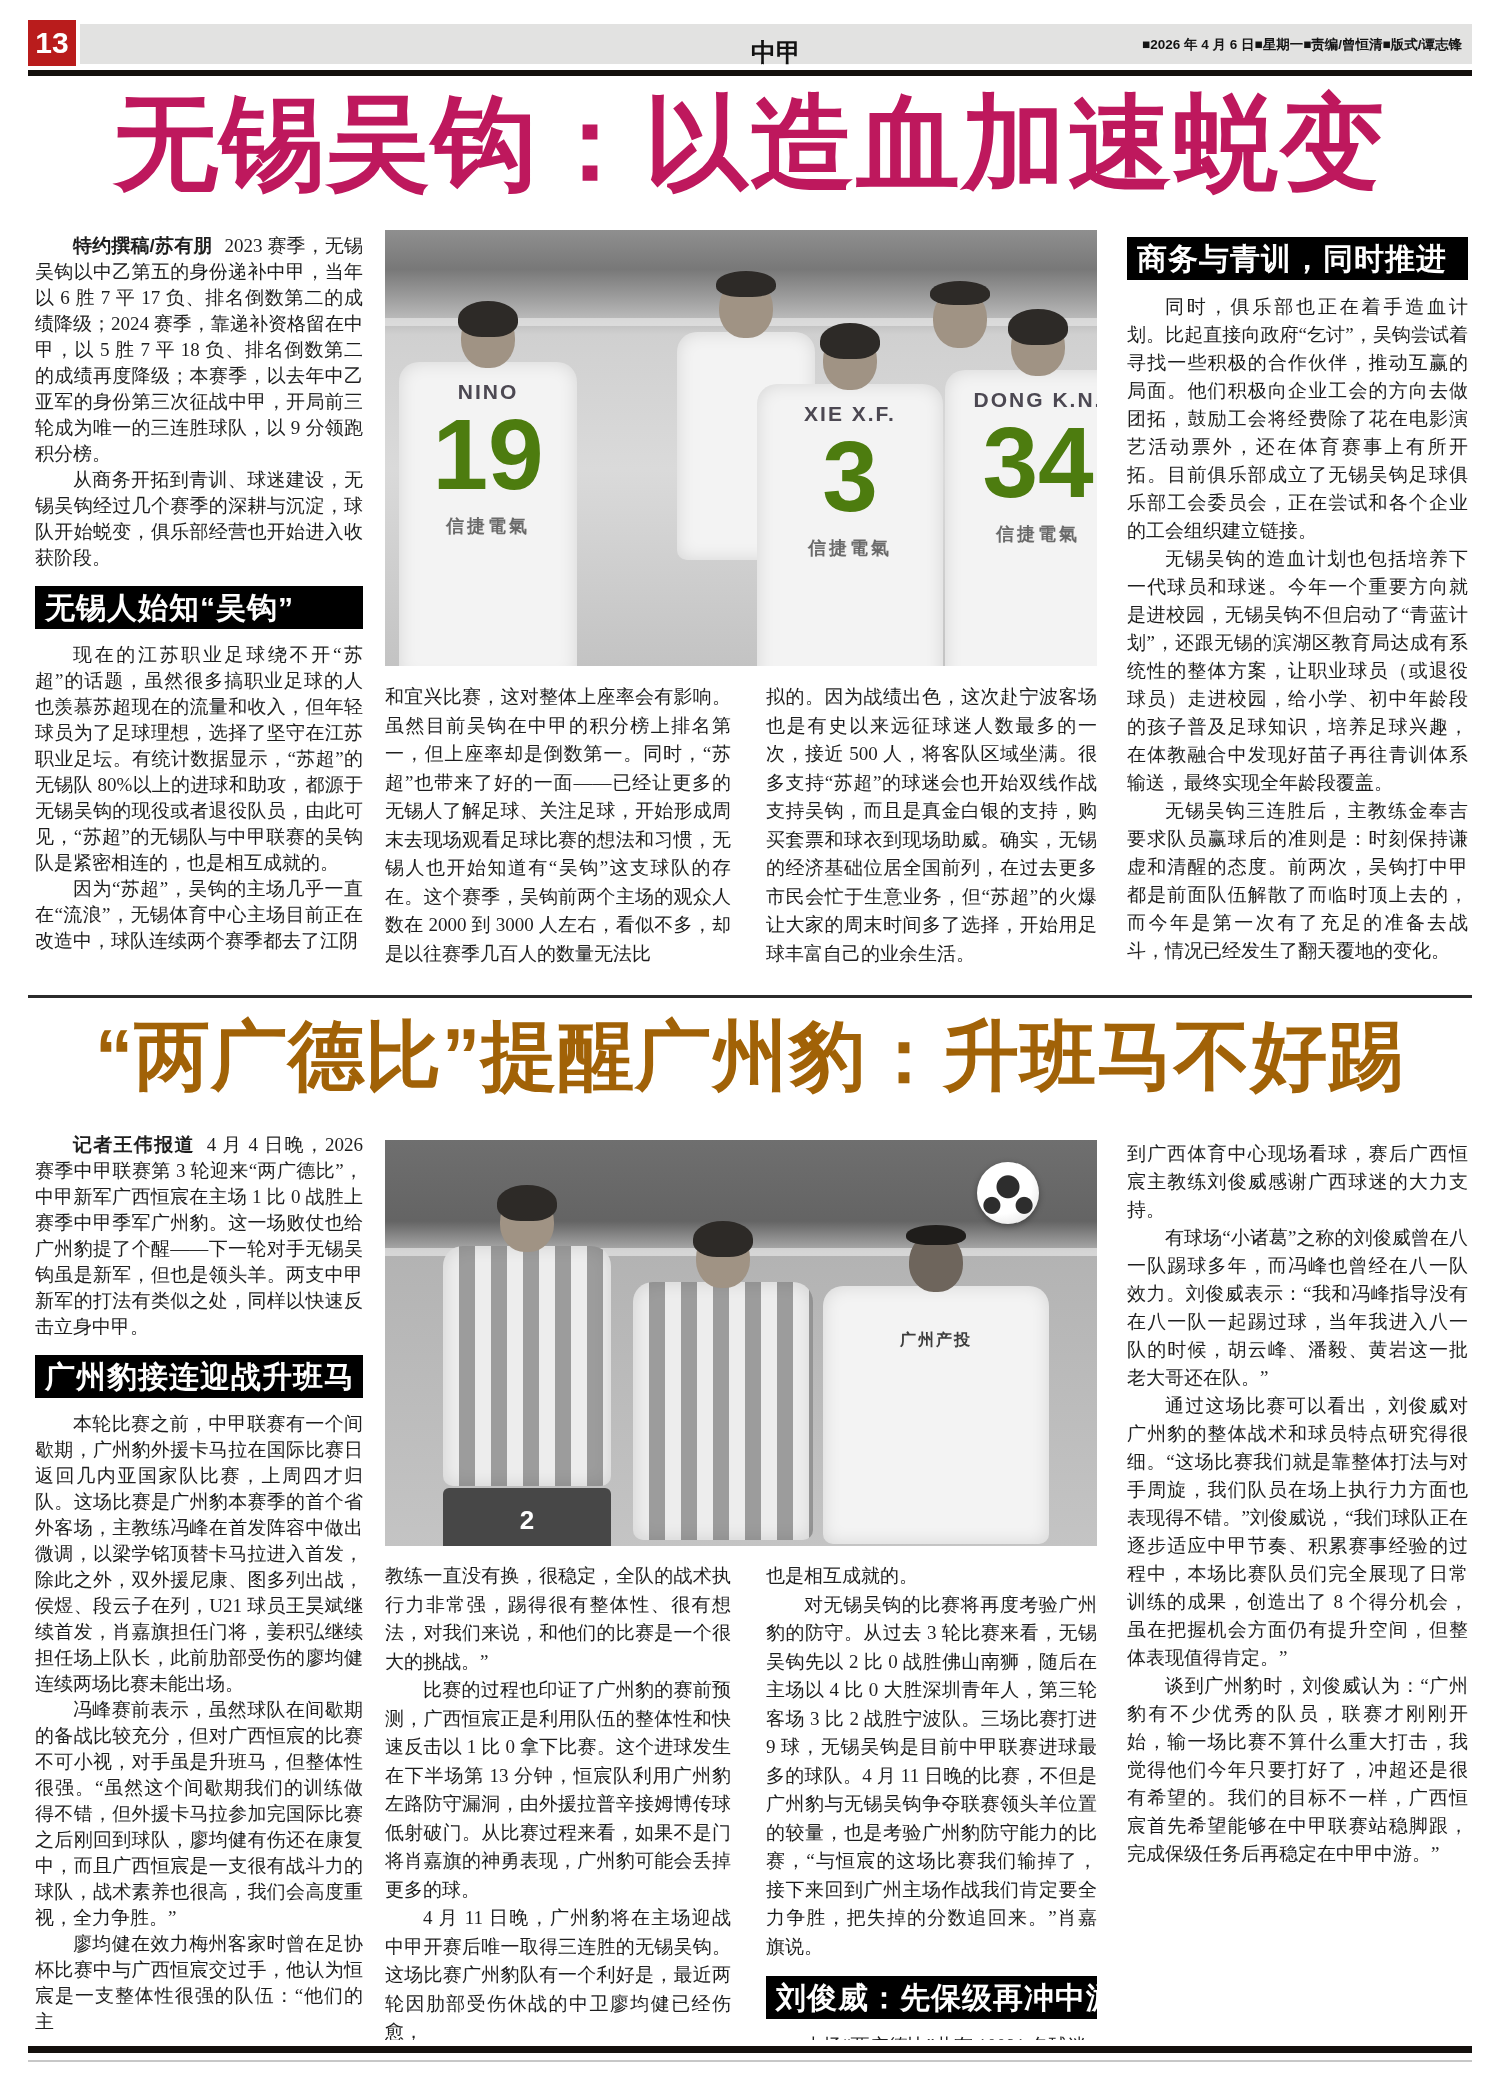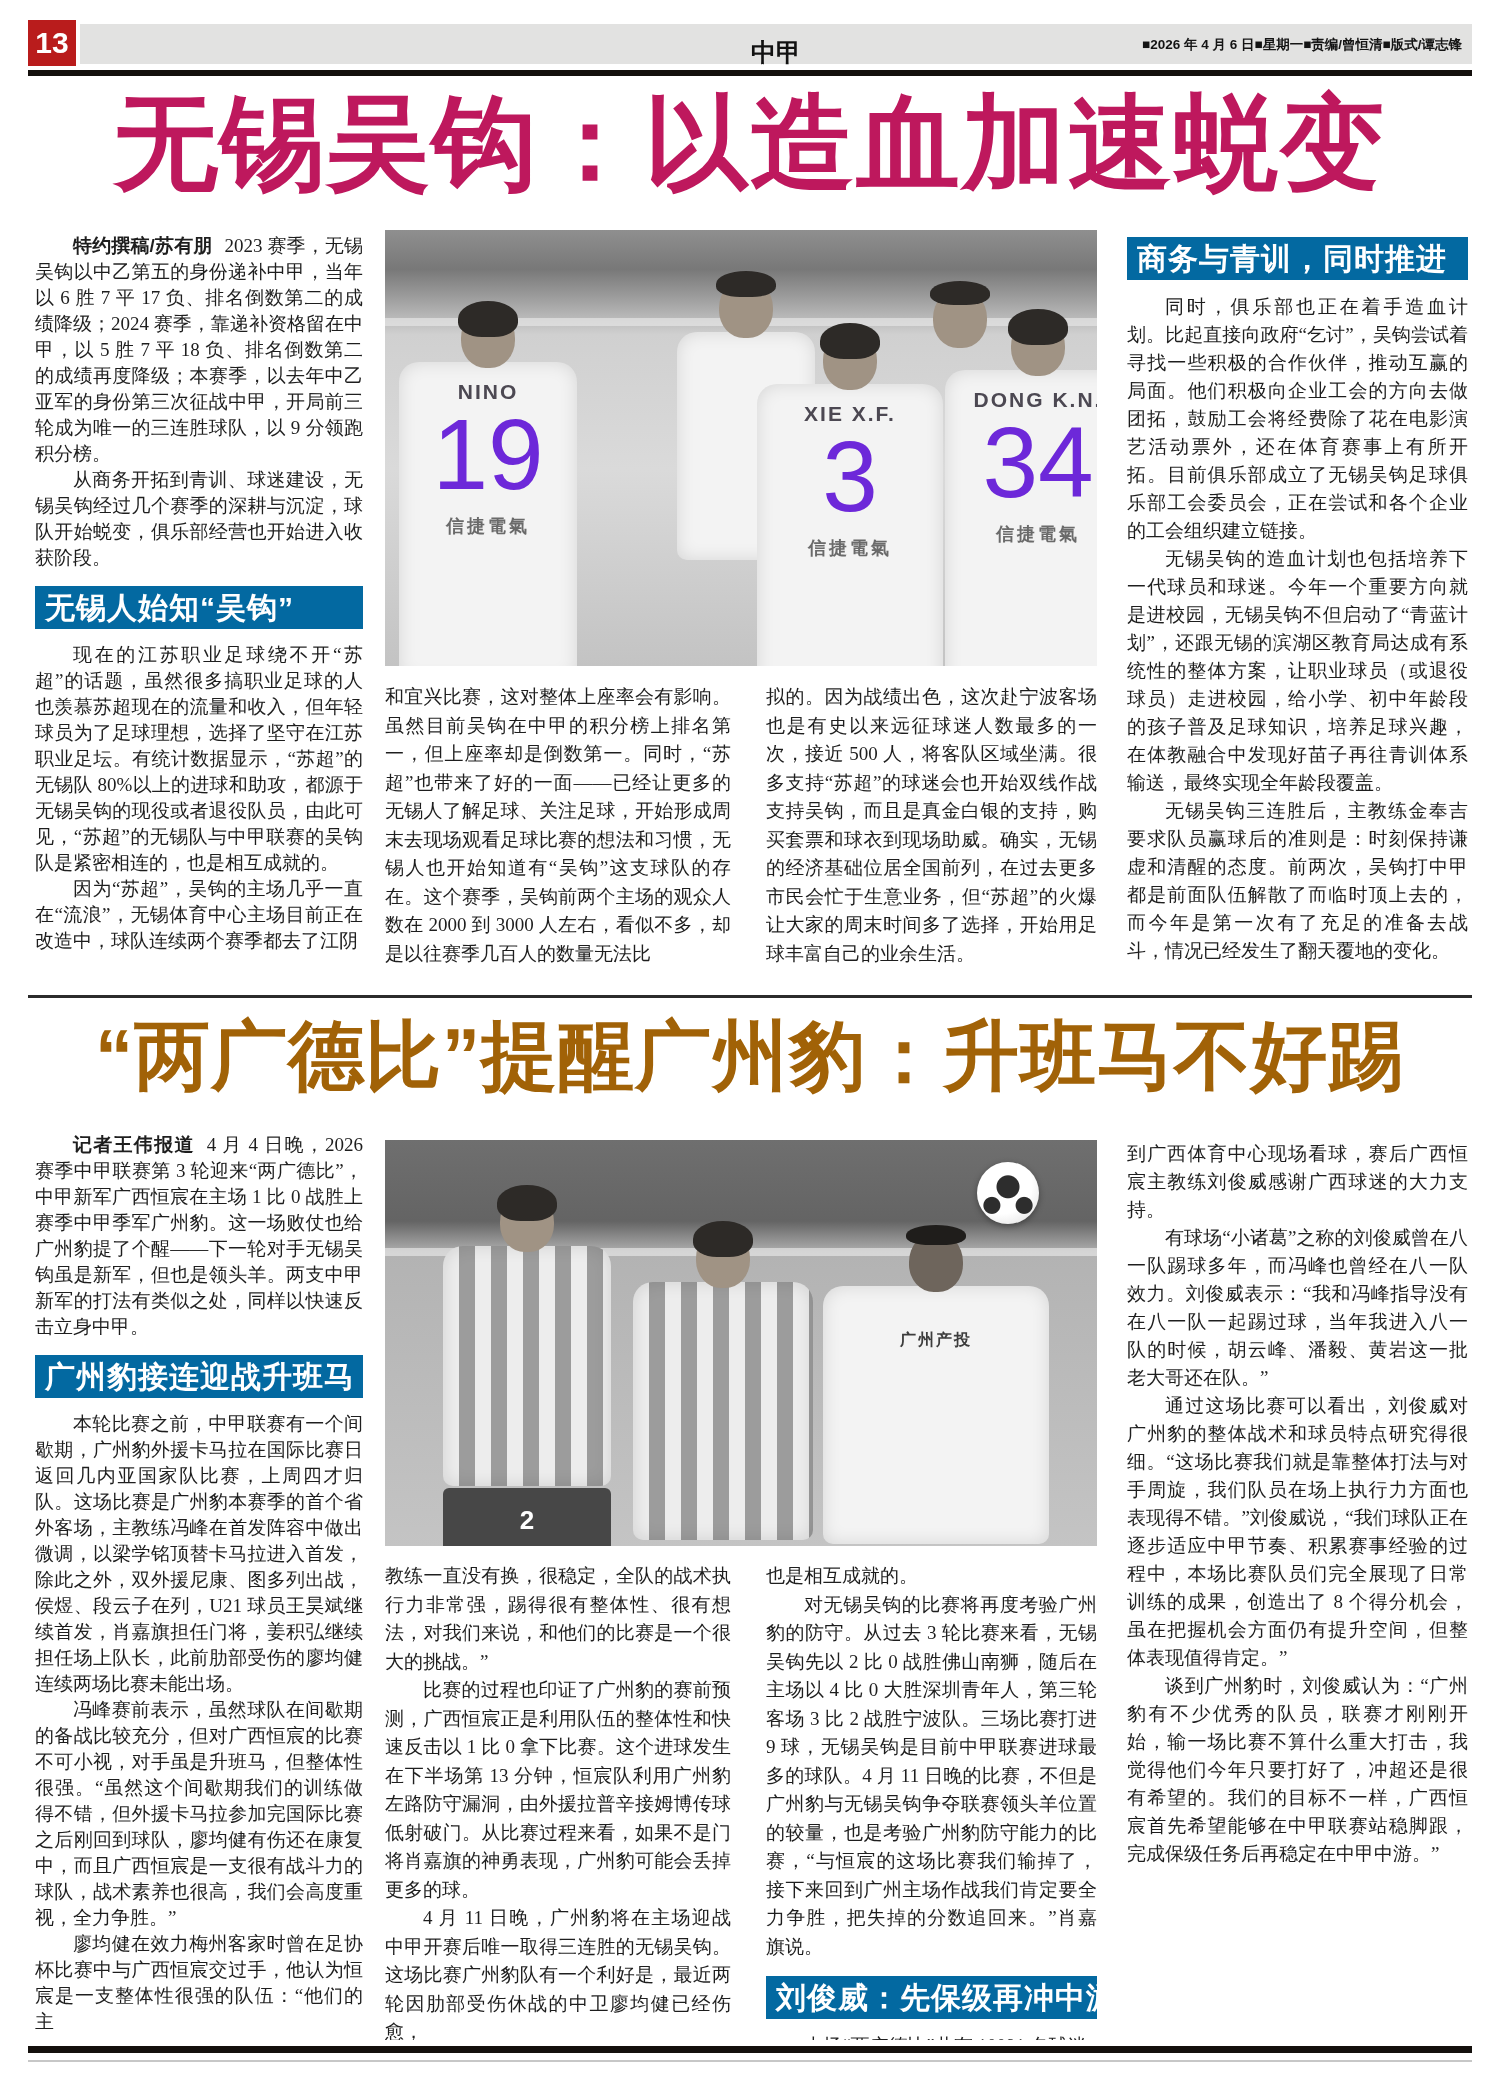--- a/index.html
+++ b/index.html
@@ -32,39 +32,39 @@
 
   
   .col{position:absolute;overflow:hidden;text-align:justify;}
   .body-s{font-size:19px;line-height:26px;}     
   .body-m{font-size:19px;line-height:28.5px;}   
   .body-r{font-size:19px;line-height:28px;}     
   .para{margin:0;}
   .indent{text-indent:2em;}
   .lead{font-family:"Liberation Sans","DejaVu Sans",sans-serif;font-weight:bold;margin-right:12px;}
 
-  .subbar{background:#0369a1;color:#ffffff;font-family:"Liberation Sans","DejaVu Sans",sans-serif;
+  .subbar{background:#000000;color:#ffffff;font-family:"Liberation Sans","DejaVu Sans",sans-serif;
           font-weight:bold;font-size:30px;height:43px;line-height:43px;padding-left:10px;
           margin:15px 0 13px 0;letter-spacing:1px;white-space:nowrap;overflow:hidden;}
   .subbar.first{margin-top:0;}
 
   
   .photo{position:absolute;overflow:hidden;}
   .photo1{background:linear-gradient(180deg,#8f8f8f 0%,#787878 9%,#9a9a9a 15%,#d0d0d0 24%,#dadada 55%,#c3c3c3 100%);}
   .photo2{background:linear-gradient(180deg,#6f6f6f 0%,#646464 20%,#b3b3b3 28%,#c4c4c4 100%);}
   .fence{position:absolute;left:0;right:0;height:8px;background:#e6e6e6;opacity:.7;}
 
   .fig{position:absolute;}
   .head{width:54px;height:60px;border-radius:50% 50% 46% 46%;background:#a09384;margin:0 auto;position:relative;z-index:2;}
   .hair{position:absolute;top:-7px;left:-3px;right:-3px;height:36px;border-radius:50% 50% 40% 40%;background:#2d2a27;}
   .torso{position:relative;margin-top:-6px;background:#f3f3f3;border-radius:20px 20px 10px 10px;
          box-shadow:inset 0 0 18px rgba(0,0,0,.12);text-align:center;padding-top:18px;}
   .jname{font-family:"Liberation Sans","DejaVu Sans",sans-serif;font-weight:bold;color:#4c4852;
          font-size:21px;letter-spacing:2px;}
-  .jnum{font-family:"Liberation Sans","DejaVu Sans",sans-serif;font-weight:normal;color:#6d28d9;
+  .jnum{font-family:"Liberation Sans","DejaVu Sans",sans-serif;font-weight:bold;color:#4d7c0f;
         font-size:100px;line-height:100px;}
   .jsponsor{font-family:"Liberation Sans","DejaVu Sans",sans-serif;font-weight:bold;color:#6a6a6a;
         font-size:18px;letter-spacing:3px;margin-top:10px;}
   .striped{background:repeating-linear-gradient(90deg,#ededed 0 16px,#9c9c9c 16px 32px);}
   .shorts{position:relative;margin-top:2px;background:#474747;border-radius:6px;height:64px;
           text-align:center;color:#fff;font-family:"Liberation Sans","DejaVu Sans",sans-serif;
           font-weight:bold;font-size:26px;line-height:64px;}
   .chest-text{font-family:"Liberation Sans","DejaVu Sans",sans-serif;font-weight:bold;color:#3c3c3c;
           font-size:16px;letter-spacing:2px;margin-top:26px;}
   .ball{position:absolute;width:62px;height:62px;border-radius:50%;

